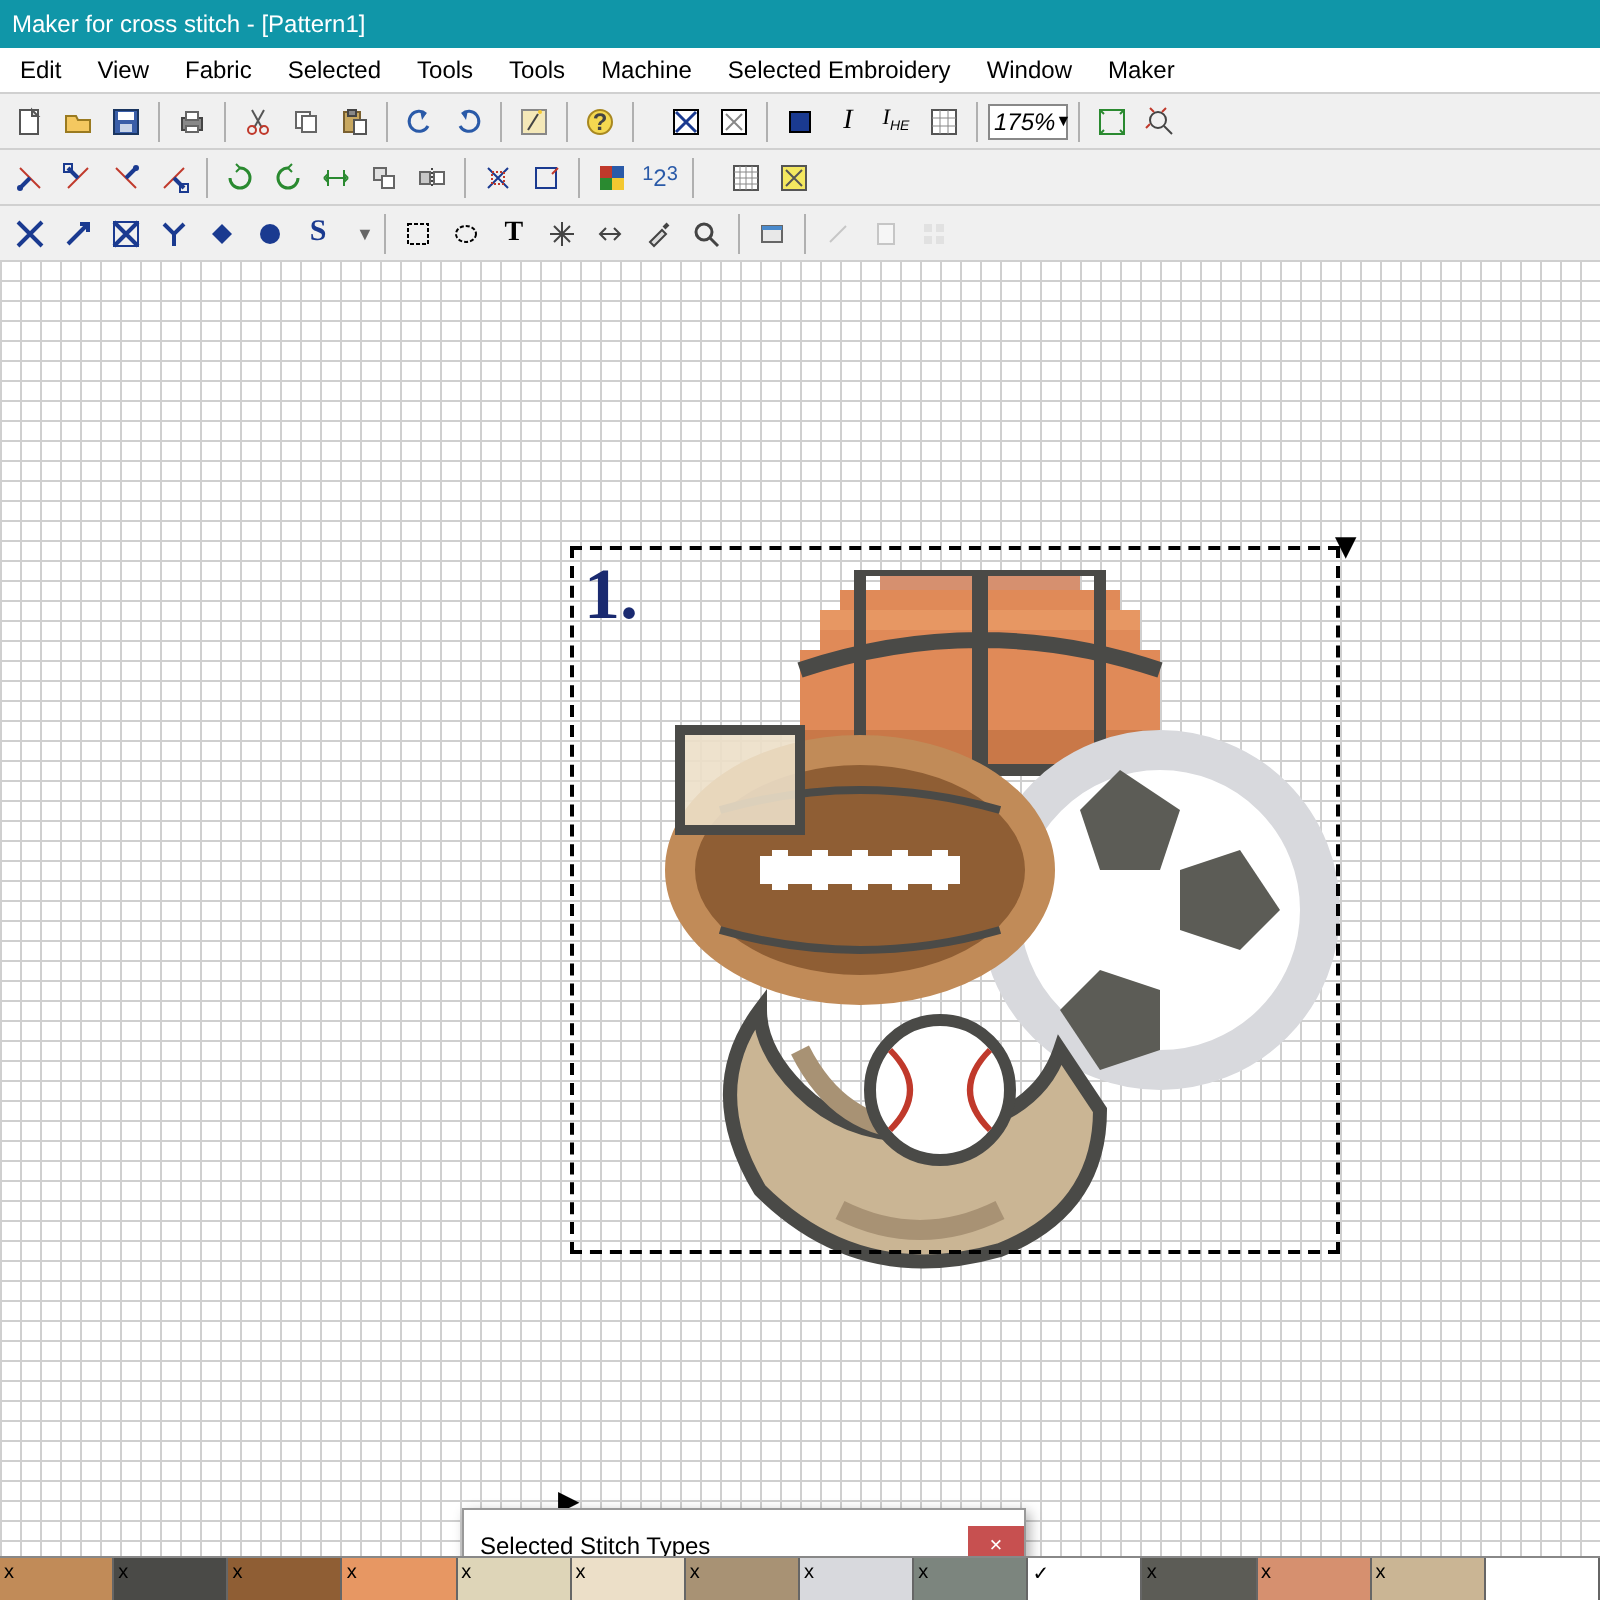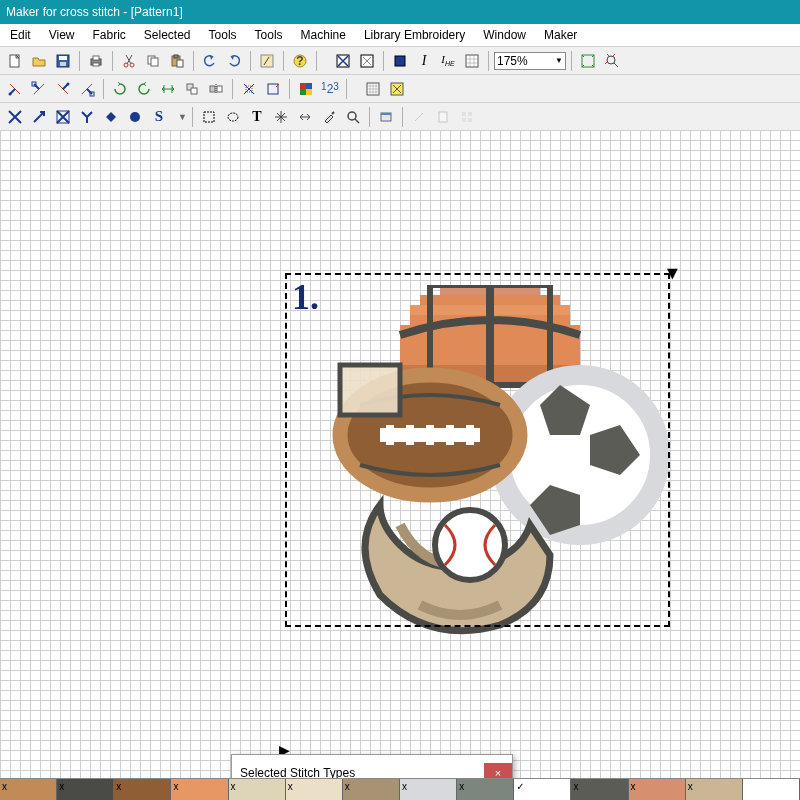--- a/index.html
+++ b/index.html
@@ -3,21 +3,21 @@
 <meta charset="utf-8">
 <style>
 * { margin:0; padding:0; box-sizing:border-box; font-family:"Segoe UI",Tahoma,Arial,sans-serif; font-size:12px; }
 html,body { width:800px; height:800px; overflow:hidden; background:#fff; }
 .titlebar { height:24px; background:#1096a8; color:#fff; display:flex; align-items:center; padding:0 6px; }
 .menubar { height:22px; background:#fff; display:flex; align-items:center; gap:2px; padding:0 2px; }
 .menubar .mi { padding:2px 8px; cursor:default; }
 .toolbar { height:28px; background:#f0f0f0; border-top:1px solid #d0d0d0; display:flex; align-items:center; padding:0 4px; gap:2px; }
 .tbtn { width:22px; height:22px; display:flex; align-items:center; justify-content:center; border:1px solid transparent; }
 .sep { width:1px; height:20px; background:#b0b0b0; margin:0 3px; }
-.zoom { width:72px; height:18px; border:1px solid #888; background:#fff; font-size:11px; padding:0 2px; display:flex; align-items:center; justify-content:space-between; }
+.zoom { width:40px; height:18px; border:1px solid #888; background:#fff; font-size:11px; padding:0 2px; display:flex; align-items:center; justify-content:space-between;font-style:italic; }
 .zoom .arr { font-size:8px; cursor:pointer; }
 .canvas-wrap { position:relative; width:800px; height:660px; background:#fff; overflow:hidden; }
 .grid { position:absolute; inset:0;
   background-image:
     linear-gradient(#cfcfcf 1px,transparent 1px),
     linear-gradient(90deg,#cfcfcf 1px,transparent 1px),
     linear-gradient(#9a9a9a 1px,transparent 1px),
     linear-gradient(90deg,#9a9a9a 1px,transparent 1px);
   background-size:
     10px 10px,
@@ -53,21 +53,21 @@
 </div>
 
 <div class="menubar">
   <span class="mi">Edit</span>
   <span class="mi">View</span>
   <span class="mi">Fabric</span>
   <span class="mi">Selected</span>
   <span class="mi">Tools</span>
   <span class="mi">Tools</span>
   <span class="mi">Machine</span>
-  <span class="mi">Library Embroidery</span>
+  <span class="mi">Selected Embroidery</span>
   <span class="mi">Window</span>
   <span class="mi">Maker</span>
 </div>
 
 <div class="toolbar">
   <div class="tbtn">
       <svg width="16" height="16">
         <rect x="3" y="2" width="9" height="12" fill="#fff" stroke="#555"></rect>
         <path d="M9 2 L12 5 L9 5 Z" fill="#ddd" stroke="#555"></path>
       </svg>

